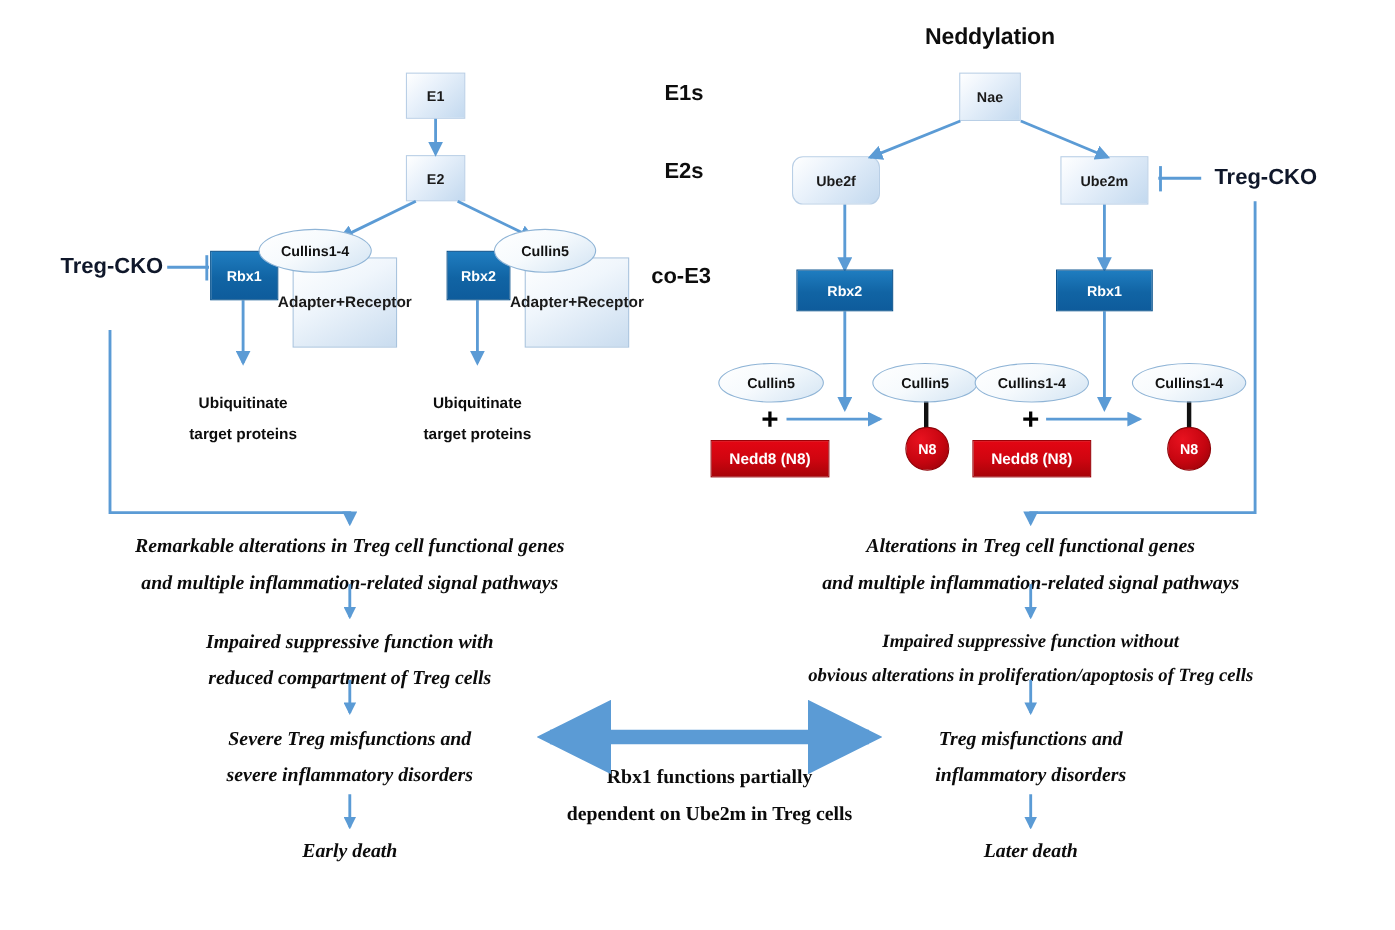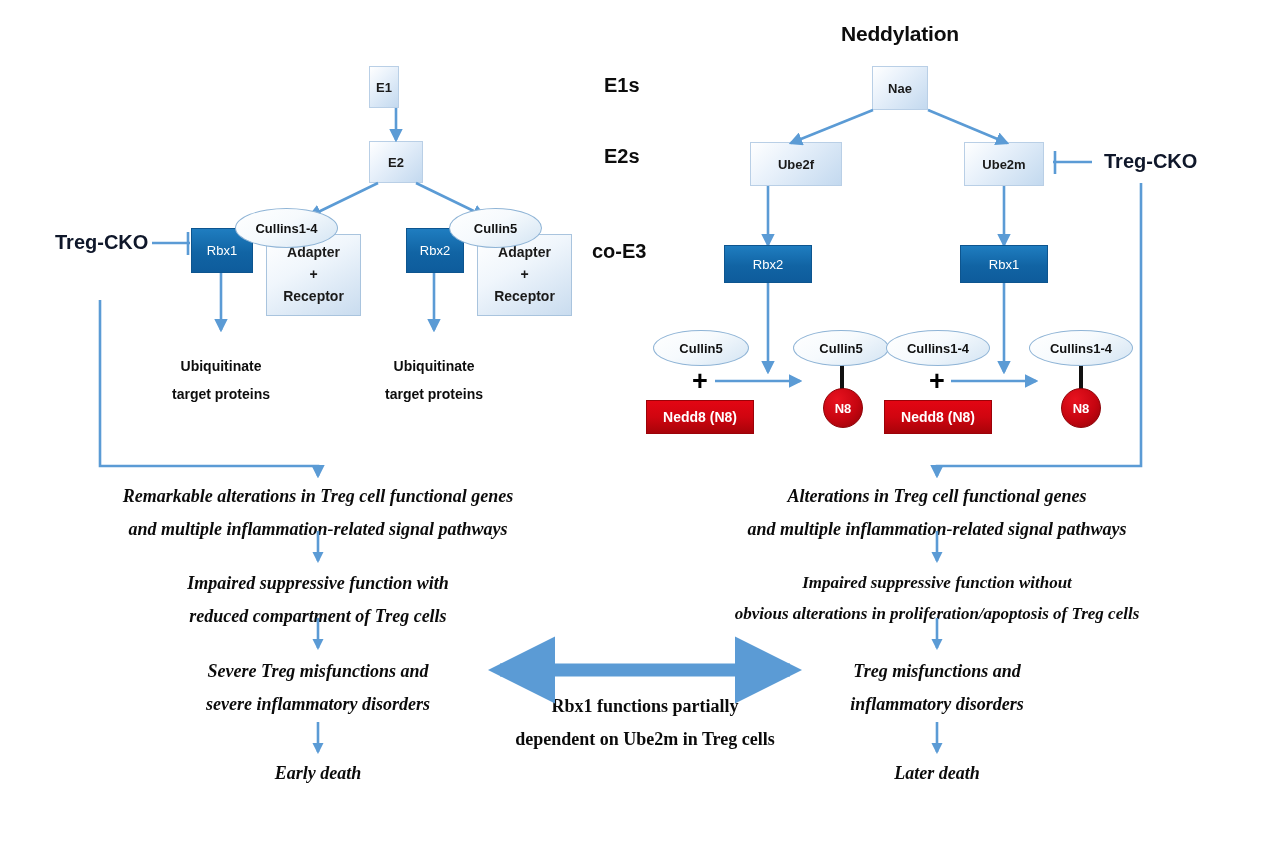--- a/index.html
+++ b/index.html
@@ -49,36 +49,36 @@
     align-items: center;
     justify-content: center;
     font-family: "Liberation Sans", sans-serif;
     font-weight: bold;
     font-size: 13px;
     color: #1a1a1a;
     box-sizing: border-box;
     white-space: nowrap;
   }
   .lightbox.adapter {
-    flex-direction: column;
+    flex-direction: row;
     line-height: 1.55;
     font-size: 14px;
     background: linear-gradient(150deg, #ffffff 0%, #f0f6fc 40%, #c9dcef 100%);
     border: 1px solid #a9c4de;
   }
 
   
   .darkbox {
     background: linear-gradient(180deg, #1f7dc0 0%, #1164a4 55%, #0e5c9c 100%);
     border: 1px solid #0d558f;
     display: flex;
     align-items: center;
     justify-content: center;
     font-family: "Liberation Sans", sans-serif;
-    font-weight: normal;
+    font-weight: bold;
     font-size: 13px;
     color: #ffffff;
     box-sizing: border-box;
     white-space: nowrap;
     z-index: 5;
   }
 
   
   .ellipse {
     border-radius: 50%;
@@ -260,21 +260,21 @@
       <line x1="500" y1="670" x2="790" y2="670"></line>
     </g>
   </svg>
 
   <div class="abs section-title" style="left:768px; top:22px; width:264px;">Neddylation</div>
 
   <div class="abs stage-label" style="left:604px; top:74px;">E1s</div>
   <div class="abs stage-label" style="left:604px; top:145px;">E2s</div>
   <div class="abs stage-label" style="left:592px; top:240px;">co-E3</div>
 
-  <div class="abs lightbox" style="left:369px; top:66px; width:30px; height:42px;">E1</div>
+  <div class="abs lightbox" style="left:369px; top:66px; width:54px; height:42px;">E1</div>
 
   <div class="abs lightbox" style="left:369px; top:141px; width:54px; height:42px;">E2</div>
 
   <div class="abs cko-label" style="left:55px; top:231px;">Treg-CKO</div>
 
   <div class="abs darkbox" style="left:191px; top:228px; width:62px; height:45px;">Rbx1</div>
   <div class="abs ellipse" style="left:235px; top:208px; width:103px; height:40px;">Cullins1-4</div>
   <div class="abs lightbox adapter" style="left:266px; top:234px; width:95px; height:82px;">
     <span>Adapter</span>
     <span>+</span>
@@ -293,21 +293,21 @@
     <div>Ubiquitinate</div>
     <div>target proteins</div>
   </div>
   <div class="abs caption-sans" style="left:344px; top:352px; width:180px;">
     <div>Ubiquitinate</div>
     <div>target proteins</div>
   </div>
 
   <div class="abs lightbox" style="left:872px; top:66px; width:56px; height:44px;">Nae</div>
 
-  <div class="abs lightbox" style="left:750px; top:142px; width:92px; height:44px;">Ube2f</div>
+  <div class="abs lightbox" style="left:720px; top:142px; width:80px; height:44px;border-radius:10px;">Ube2f</div>
   <div class="abs lightbox" style="left:964px; top:142px; width:80px; height:44px;">Ube2m</div>
 
   <div class="abs cko-label" style="left:1104px; top:150px;">Treg-CKO</div>
 
   <div class="abs darkbox" style="left:724px; top:245px; width:88px; height:38px;">Rbx2</div>
   <div class="abs darkbox" style="left:960px; top:245px; width:88px; height:38px;">Rbx1</div>
 
   <div class="abs ellipse" style="left:653px; top:330px; width:96px; height:36px;">Cullin5</div>
   <div class="abs plus" style="left:692px; top:368px;">+</div>
   <div class="abs redbox" style="left:646px; top:400px; width:108px; height:34px;">Nedd8 (N8)</div>

